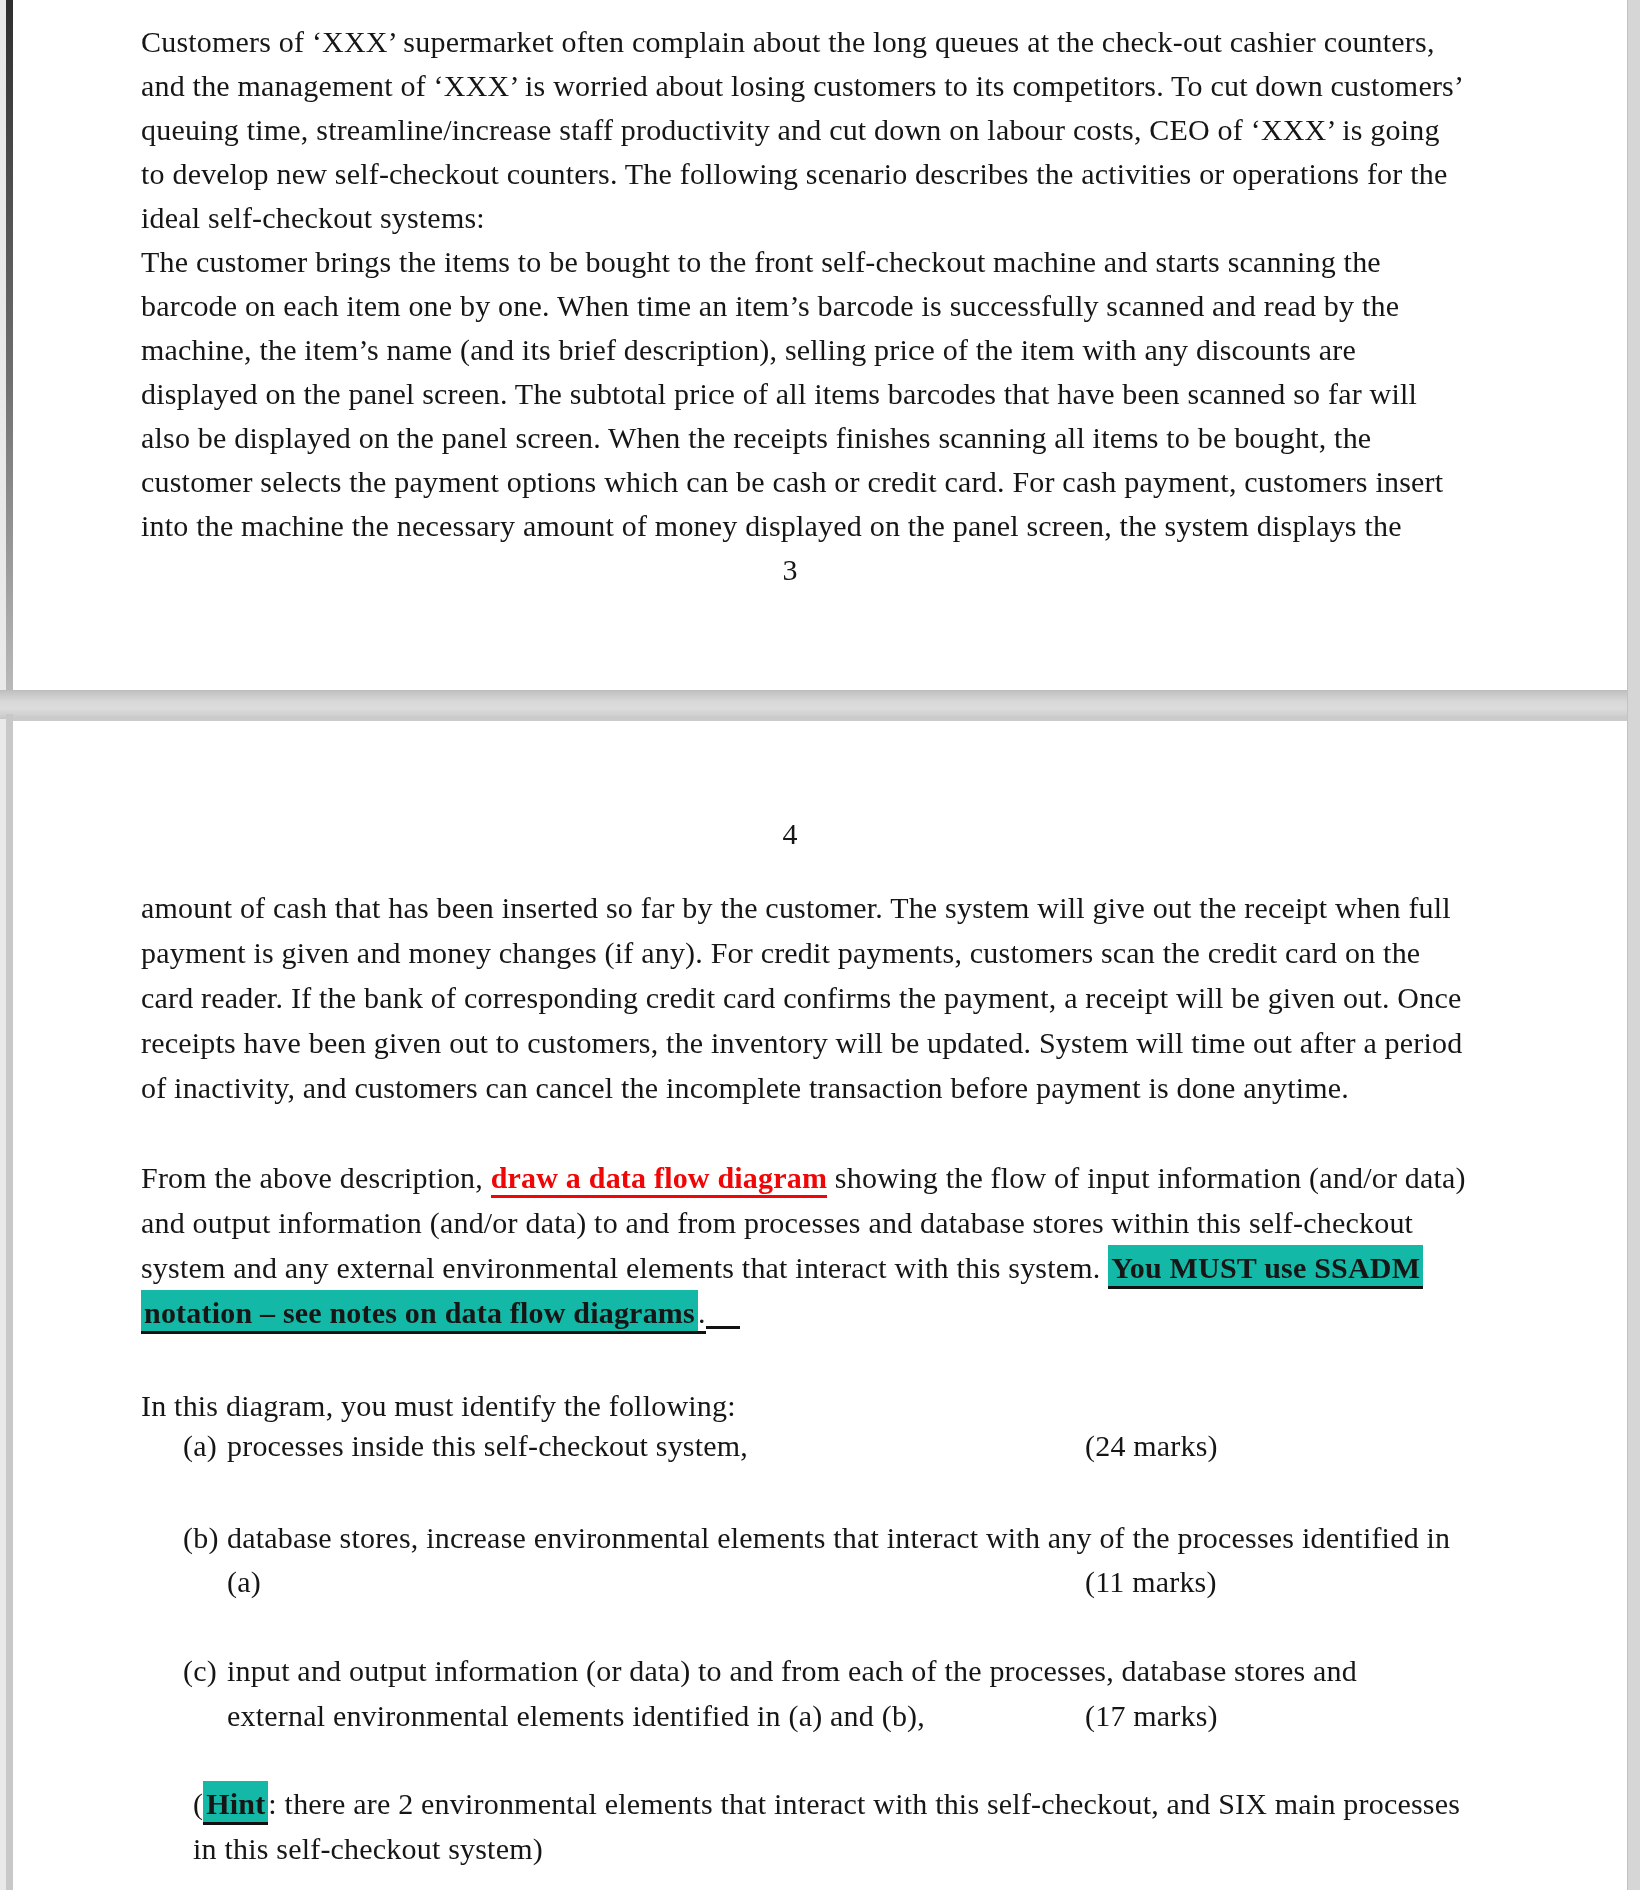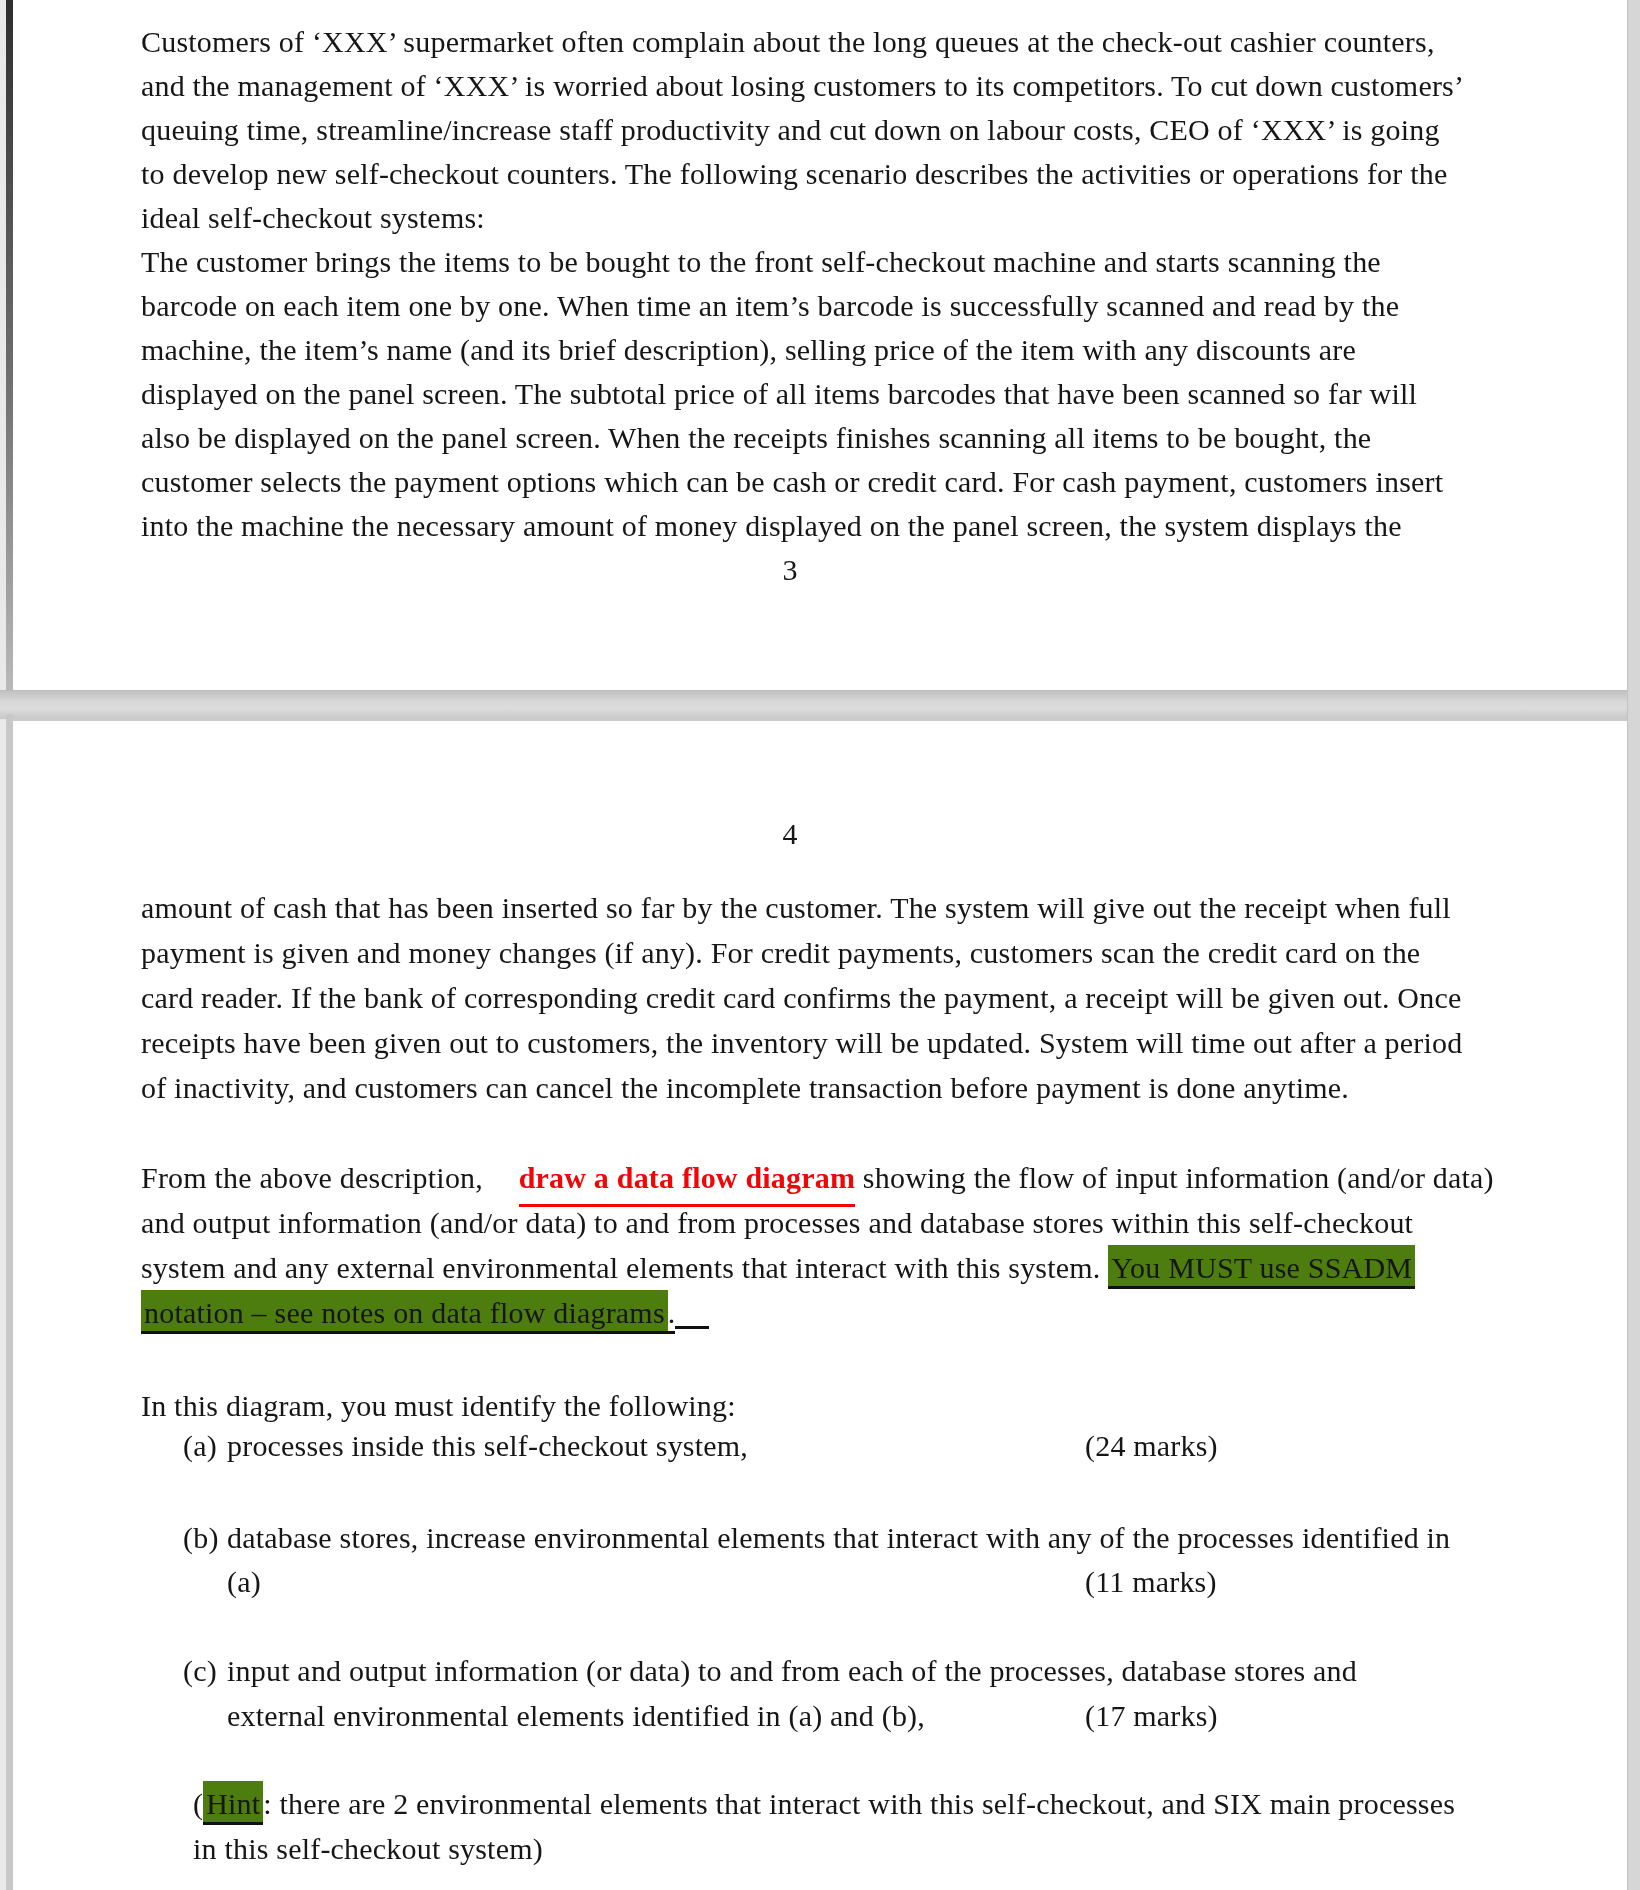--- a/index.html
+++ b/index.html
@@ -26,22 +26,22 @@
     position:absolute;left:141px;
     font-size:30px;line-height:44px;color:#161616;
     white-space:nowrap;letter-spacing:0.2px;
   }
   .pagenum{left:0;width:1580px;text-align:center;}
   .marker{left:183px;}
   .itxt{left:227px;}
   .marks{left:1085px;}
   .hint{left:193px;}
 
-  .red{color:#f00606;font-weight:700;border-bottom:3px solid #f00606;padding-bottom:10px;margin-left:28px;}
-  .hl{background:#4d7c0f;font-weight:400;border-bottom:3px solid #111;
+  .red{color:#f00606;font-weight:700;border-bottom:3px solid #f00606;padding-bottom:1px;}
+  .hl{background:#14b8a6;font-weight:700;border-bottom:3px solid #111;
       padding:6px 3px 2px 3px;text-align:right;}
   .ul{border-bottom:3px solid #111;padding-bottom:2px;}
   .trail{display:inline-block;width:34px;height:20px;border-bottom:3px solid #111;
       vertical-align:text-bottom;}
 </style>
 </head>
 <body>
 
 <div id="sheet1" class="sheet"></div>
 <div id="p1-left-edge"></div>

